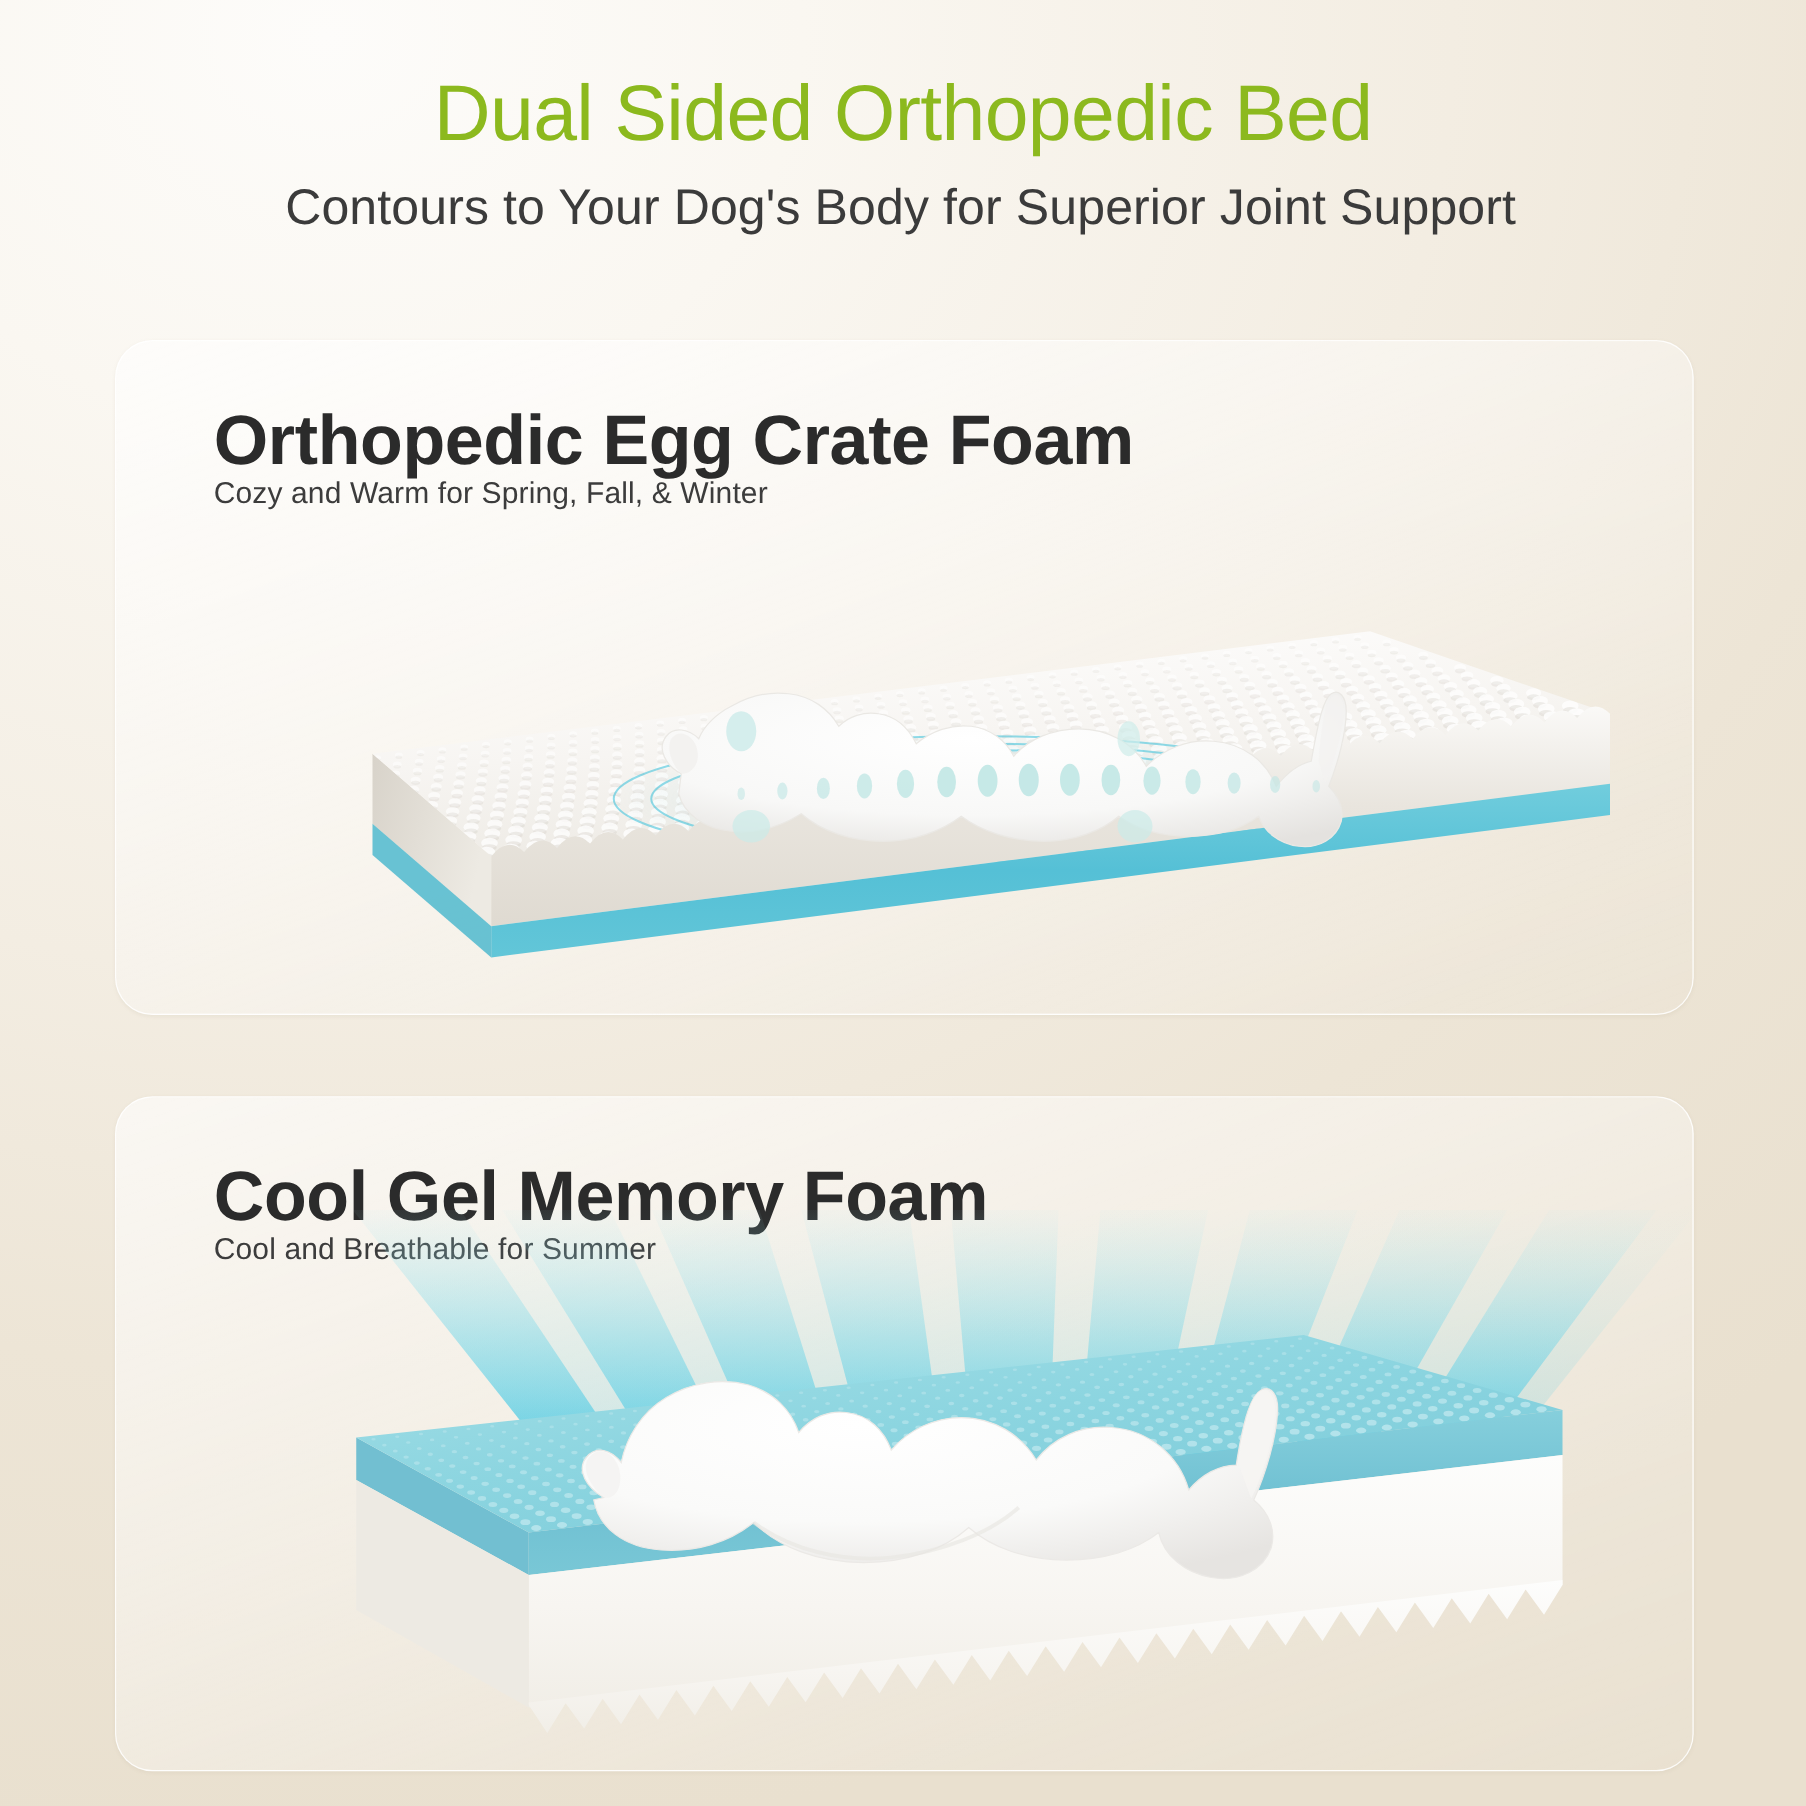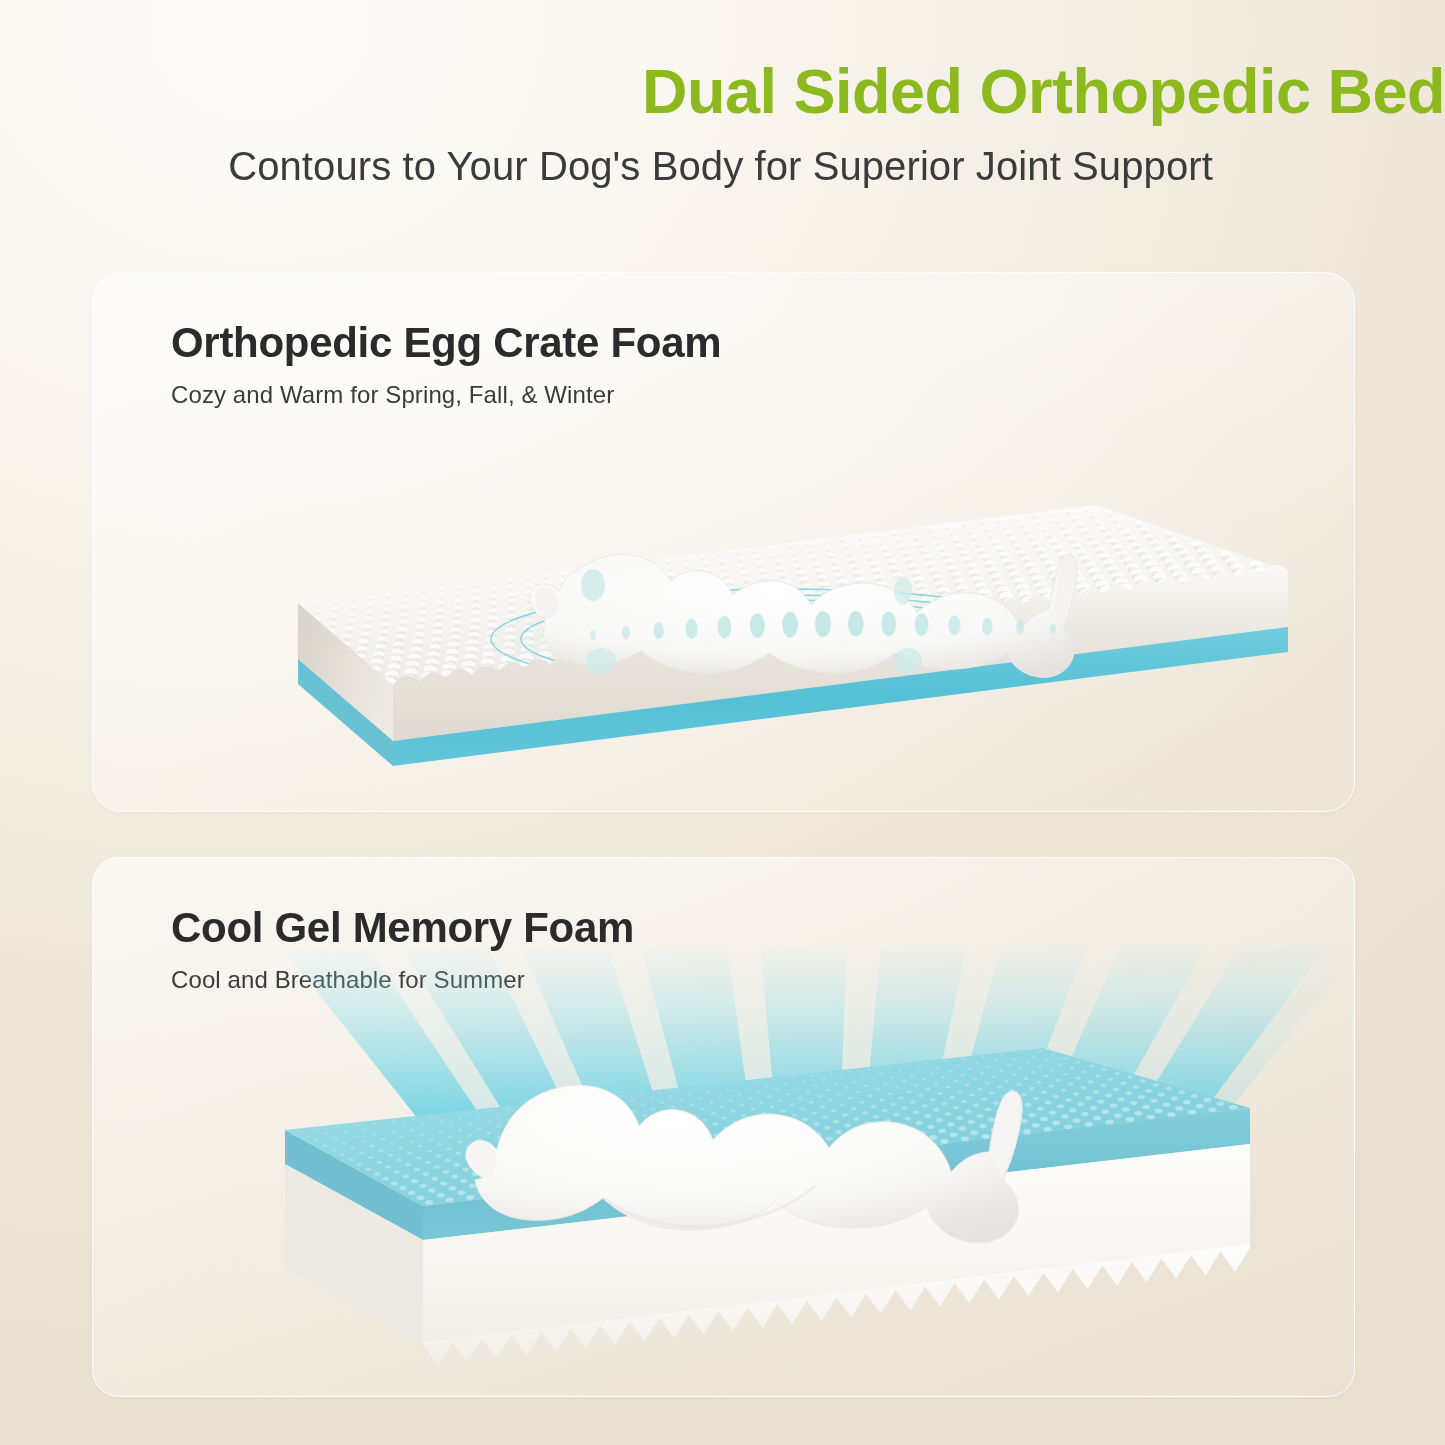--- a/index.html
+++ b/index.html
@@ -26,27 +26,26 @@
   
   .header {
     position: absolute;
     left: 0;
     top: 58px;
     width: 1445px;
     text-align: center;
   }
   .main-title {
     font-size: 63px;
-    font-weight: 700;
+    font-weight: 400;
     letter-spacing: -0.5px;
     color: #8CB91E;
     line-height: 1.05;
     margin: 0;
     white-space: nowrap;
-    text-align: right;
   }
   .sub-title {
     font-size: 40px;
     font-weight: 300;
     color: #3B3B3B;
     line-height: 1.2;
     margin: 18px 4px 0 0;
     white-space: nowrap;
     letter-spacing: 0.1px;
   }
@@ -60,27 +59,27 @@
     border: 1.5px solid rgba(255,255,255,0.85);
     background: linear-gradient(160deg,
         rgba(255,255,255,0.62) 0%,
         rgba(255,255,255,0.42) 40%,
         rgba(255,255,255,0.16) 78%,
         rgba(255,255,255,0.05) 100%);
     box-shadow: 0 1px 3px rgba(160,145,120,0.10);
     overflow: hidden;
   }
   #card-1 { top: 272px; height: 538px; }
-  #card-2 { top: 857px; height: 538px; border-radius: 27px; }
+  #card-2 { top: 877px; height: 538px; }
 
   .card-title {
     position: absolute;
     left: 78px;
     top: 46px;
-    font-size: 42px;
+    font-size: 56px;
     font-weight: 700;
     color: #2B2B2B;
     letter-spacing: -0.3px;
     white-space: nowrap;
   }
   .card-sub {
     position: absolute;
     left: 78px;
     top: 108px;
     font-size: 24px;

